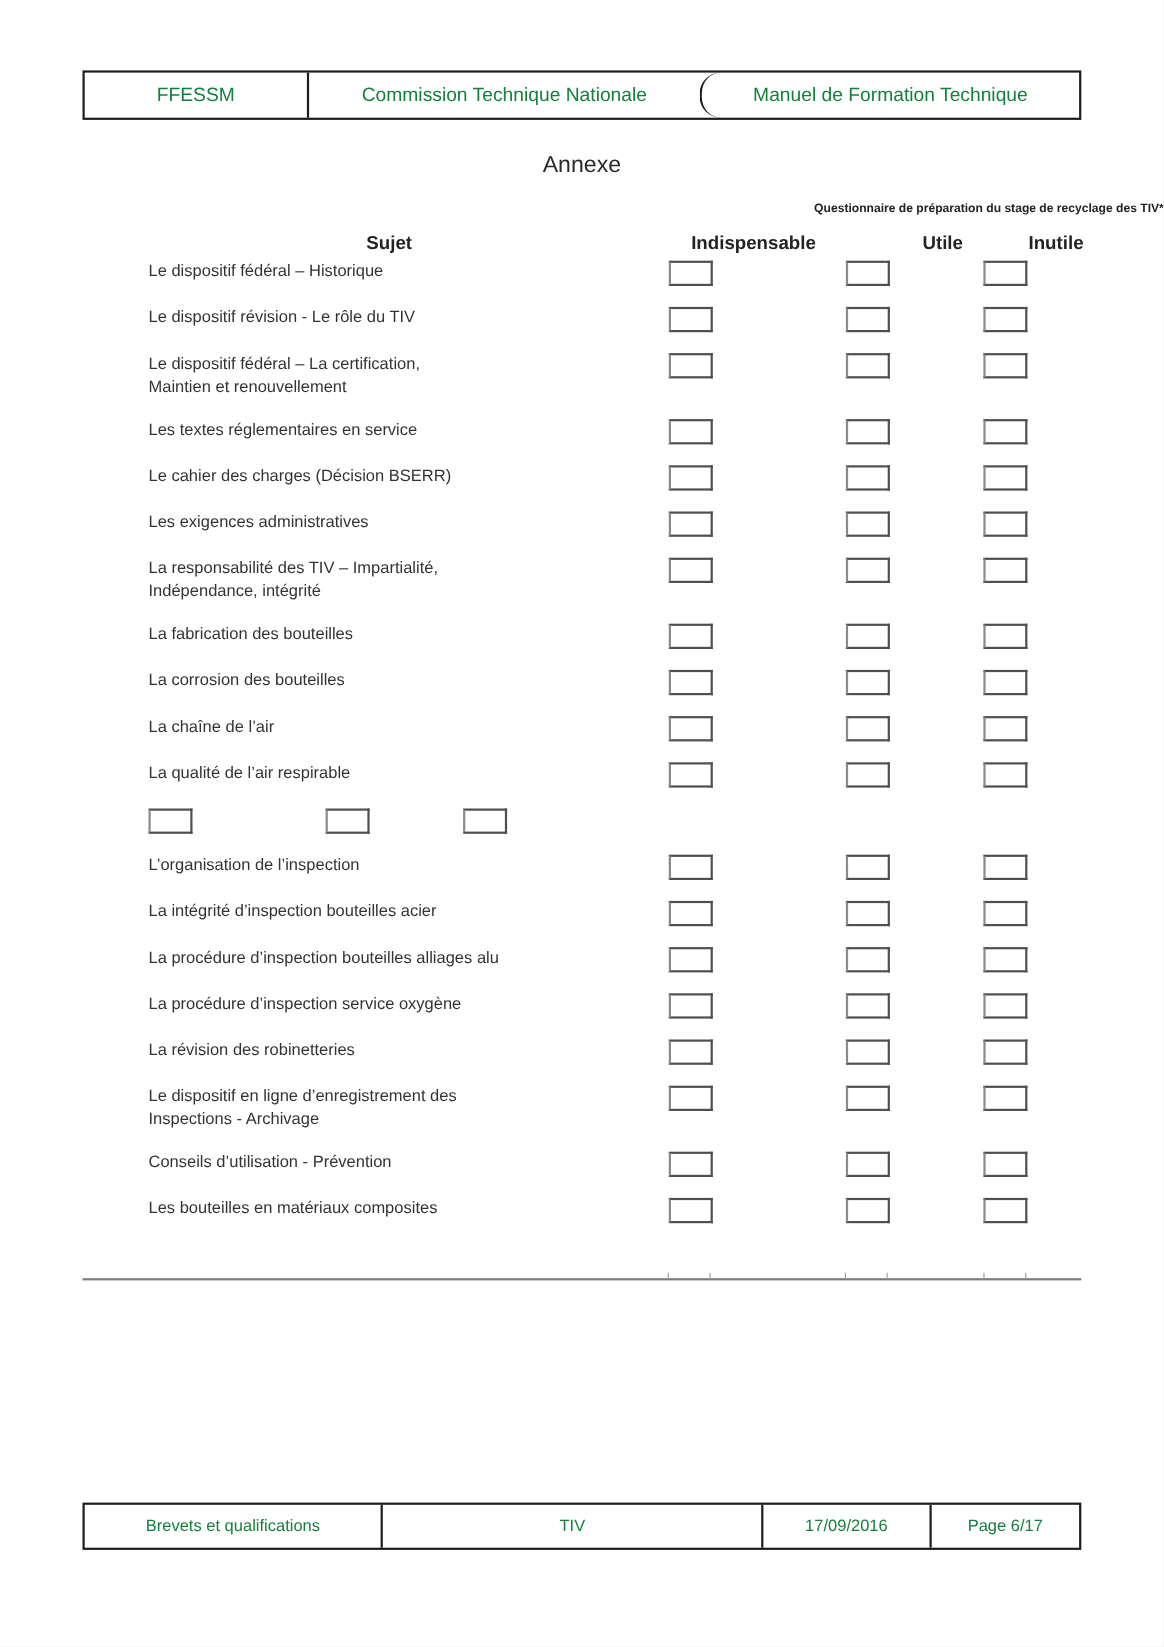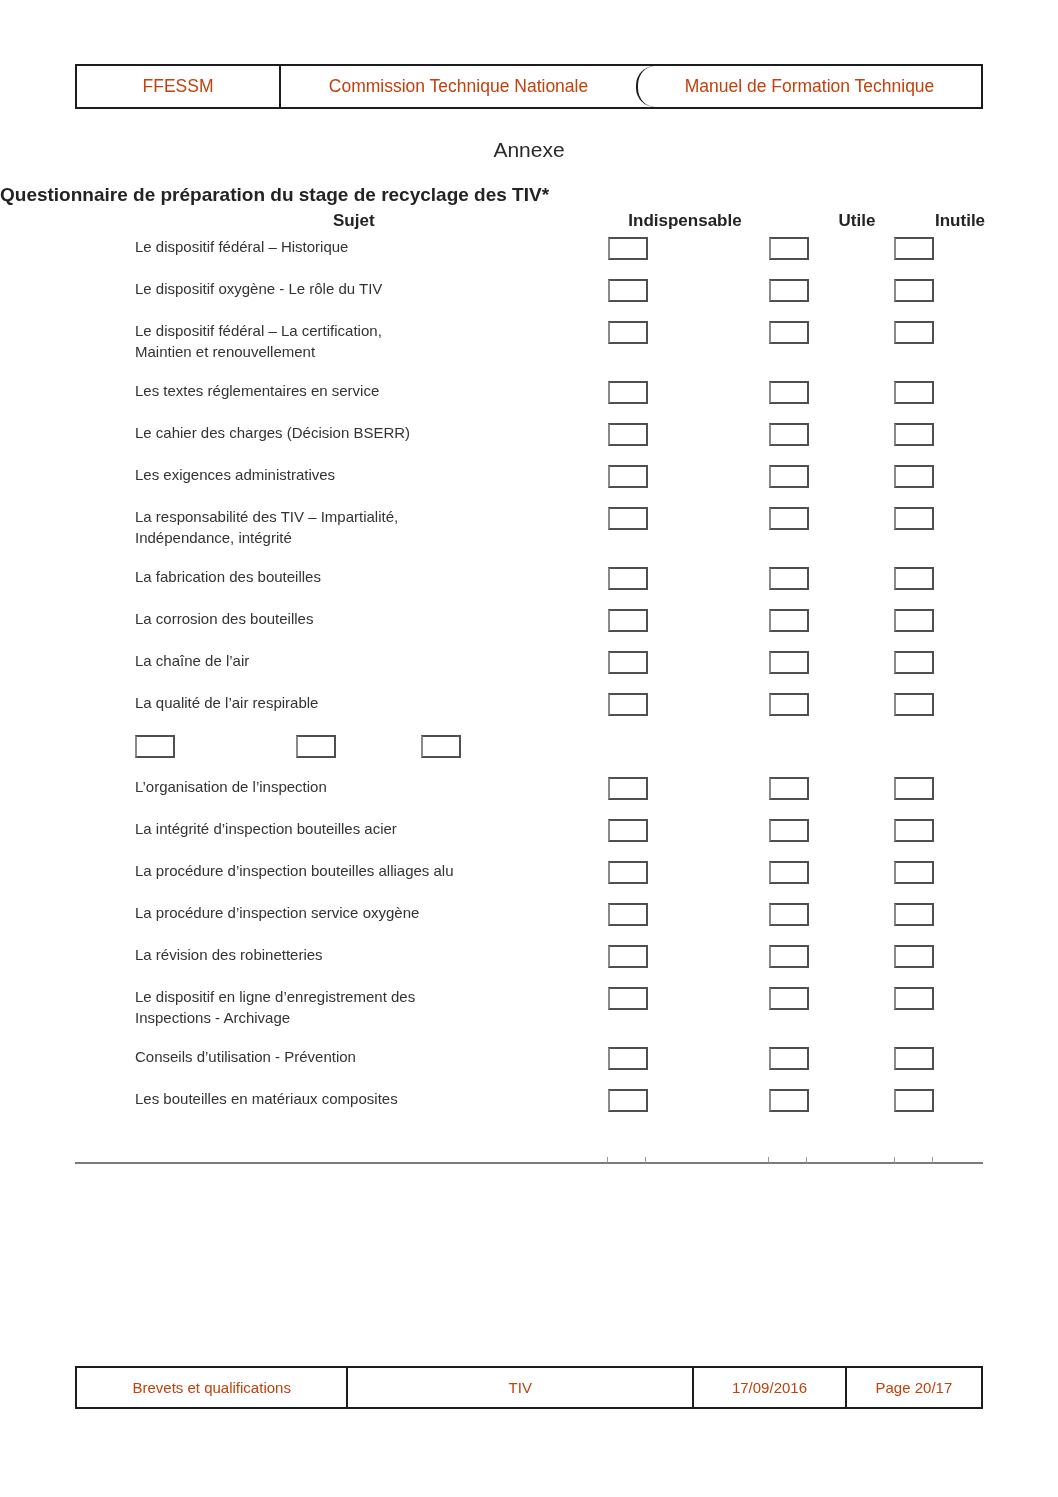--- a/index.html
+++ b/index.html
@@ -23,21 +23,21 @@
     width: 908px;
     display: flex;
     border: 2px solid #1c1c1c;
     background: #fff;
   }
   .doc-table .cell {
     display: flex;
     align-items: center;
     justify-content: center;
     border-left: 2px solid #1c1c1c;
-    color: #c2410c;
+    color: #15803d;
     white-space: nowrap;
   }
   .doc-table .cell:first-child { border-left: none; }
 
   .header-table { top: 64px; height: 45px; font-size: 17.5px; }
   .header-table .cell:nth-child(1) { width: 202px; }
   .header-table .cell:nth-child(2) { width: 357px; }
   .header-table .cell:nth-child(3) { width: 345px; border-radius: 19px; }
 
   .footer-table { top: 1366px; height: 43px; font-size: 15px; }
@@ -54,22 +54,22 @@
     width: 100%;
     text-align: center;
     font-size: 21px;
     color: #2a2a2a;
   }
   .q-subtitle {
     position: absolute;
     top: 184px;
     left: 0;
     width: 100%;
-    text-align: left;
-    font-size: 19px;
+    text-align: right;
+    font-size: 11px;
     font-weight: bold;
     color: #232323;
   }
 
   
   .col-head { position: absolute; top: 211px; font-size: 17px; font-weight: bold; color: #232323; margin-left: 44px; }
   .col-head.sujet        { left: 289px; }
   .col-head.indisp       { left: 566px; width: 150px; text-align: center; }
   .col-head.utile        { left: 763px; width: 100px; text-align: center; }
   .col-head.inutile      { left: 891px; width: 100px; text-align: left; }
@@ -152,21 +152,21 @@
         </div>
         <div class="q-cell c2">
           <span class="checkbox"></span>
         </div>
         <div class="q-cell c3">
           <span class="checkbox"></span>
         </div>
       </div>
       <div class="q-row">
         <div class="q-label">
-          <div>Le dispositif oxygène - Le rôle du TIV</div>
+          <div>Le dispositif révision - Le rôle du TIV</div>
         </div>
         <div class="q-cell c1">
           <span class="checkbox"></span>
         </div>
         <div class="q-cell c2">
           <span class="checkbox"></span>
         </div>
         <div class="q-cell c3">
           <span class="checkbox"></span>
         </div>
@@ -432,16 +432,16 @@
       <div class="rule-tick" style="left: 768px;"></div>
       <div class="rule-tick" style="left: 806px;"></div>
       <div class="rule-tick" style="left: 894px;"></div>
       <div class="rule-tick" style="left: 932px;"></div>
     </div>
 
   <div class="doc-table footer-table">
     <div class="cell">Brevets et qualifications</div>
     <div class="cell">TIV</div>
     <div class="cell">17/09/2016</div>
-    <div class="cell">Page 20/17</div>
+    <div class="cell">Page 6/17</div>
   </div>
 
 </div>
 
 </body></html>

